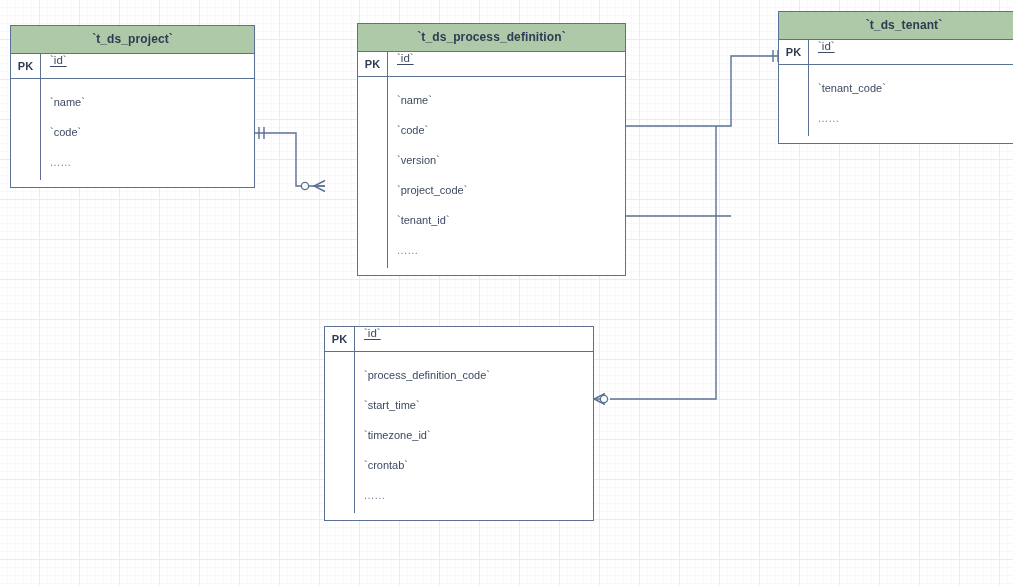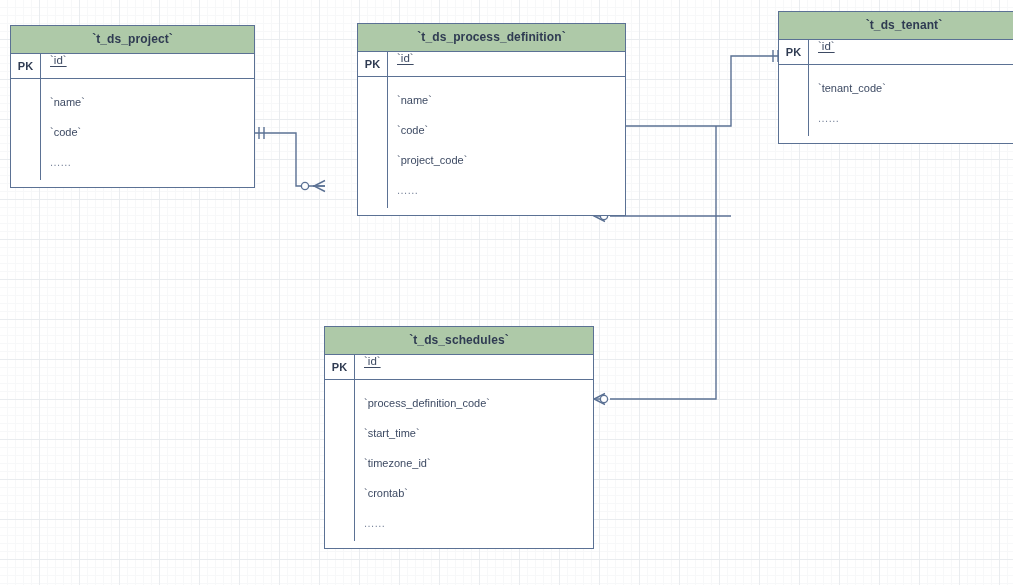--- a/index.html
+++ b/index.html
@@ -188,39 +188,40 @@
 
   <div class="entity" id="ent-process-definition">
     <div class="entity-header">`t_ds_process_definition`</div>
     <div class="pk-row">
       <div class="pk-tag">PK</div>
       <div class="pk-name">`id`</div>
     </div>
     <div class="entity-body">
       <div class="field">`name`</div>
       <div class="field">`code`</div>
+      <div class="field">`version`</div>
       <div class="field">`project_code`</div>
+      <div class="field">`tenant_id`</div>
       <div class="field ellipsis">......</div>
     </div>
   </div>
 
   <div class="entity" id="ent-tenant">
     <div class="entity-header">`t_ds_tenant`</div>
     <div class="pk-row">
       <div class="pk-tag">PK</div>
       <div class="pk-name">`id`</div>
     </div>
     <div class="entity-body">
       <div class="field">`tenant_code`</div>
       <div class="field ellipsis">......</div>
     </div>
   </div>
 
   <div class="entity" id="ent-schedules">
-    <div class="entity-header">`t_ds_schedules`</div>
     <div class="pk-row">
       <div class="pk-tag">PK</div>
       <div class="pk-name">`id`</div>
     </div>
     <div class="entity-body">
       <div class="field">`process_definition_code`</div>
       <div class="field">`start_time`</div>
       <div class="field">`timezone_id`</div>
       <div class="field">`crontab`</div>
       <div class="field ellipsis">......</div>

